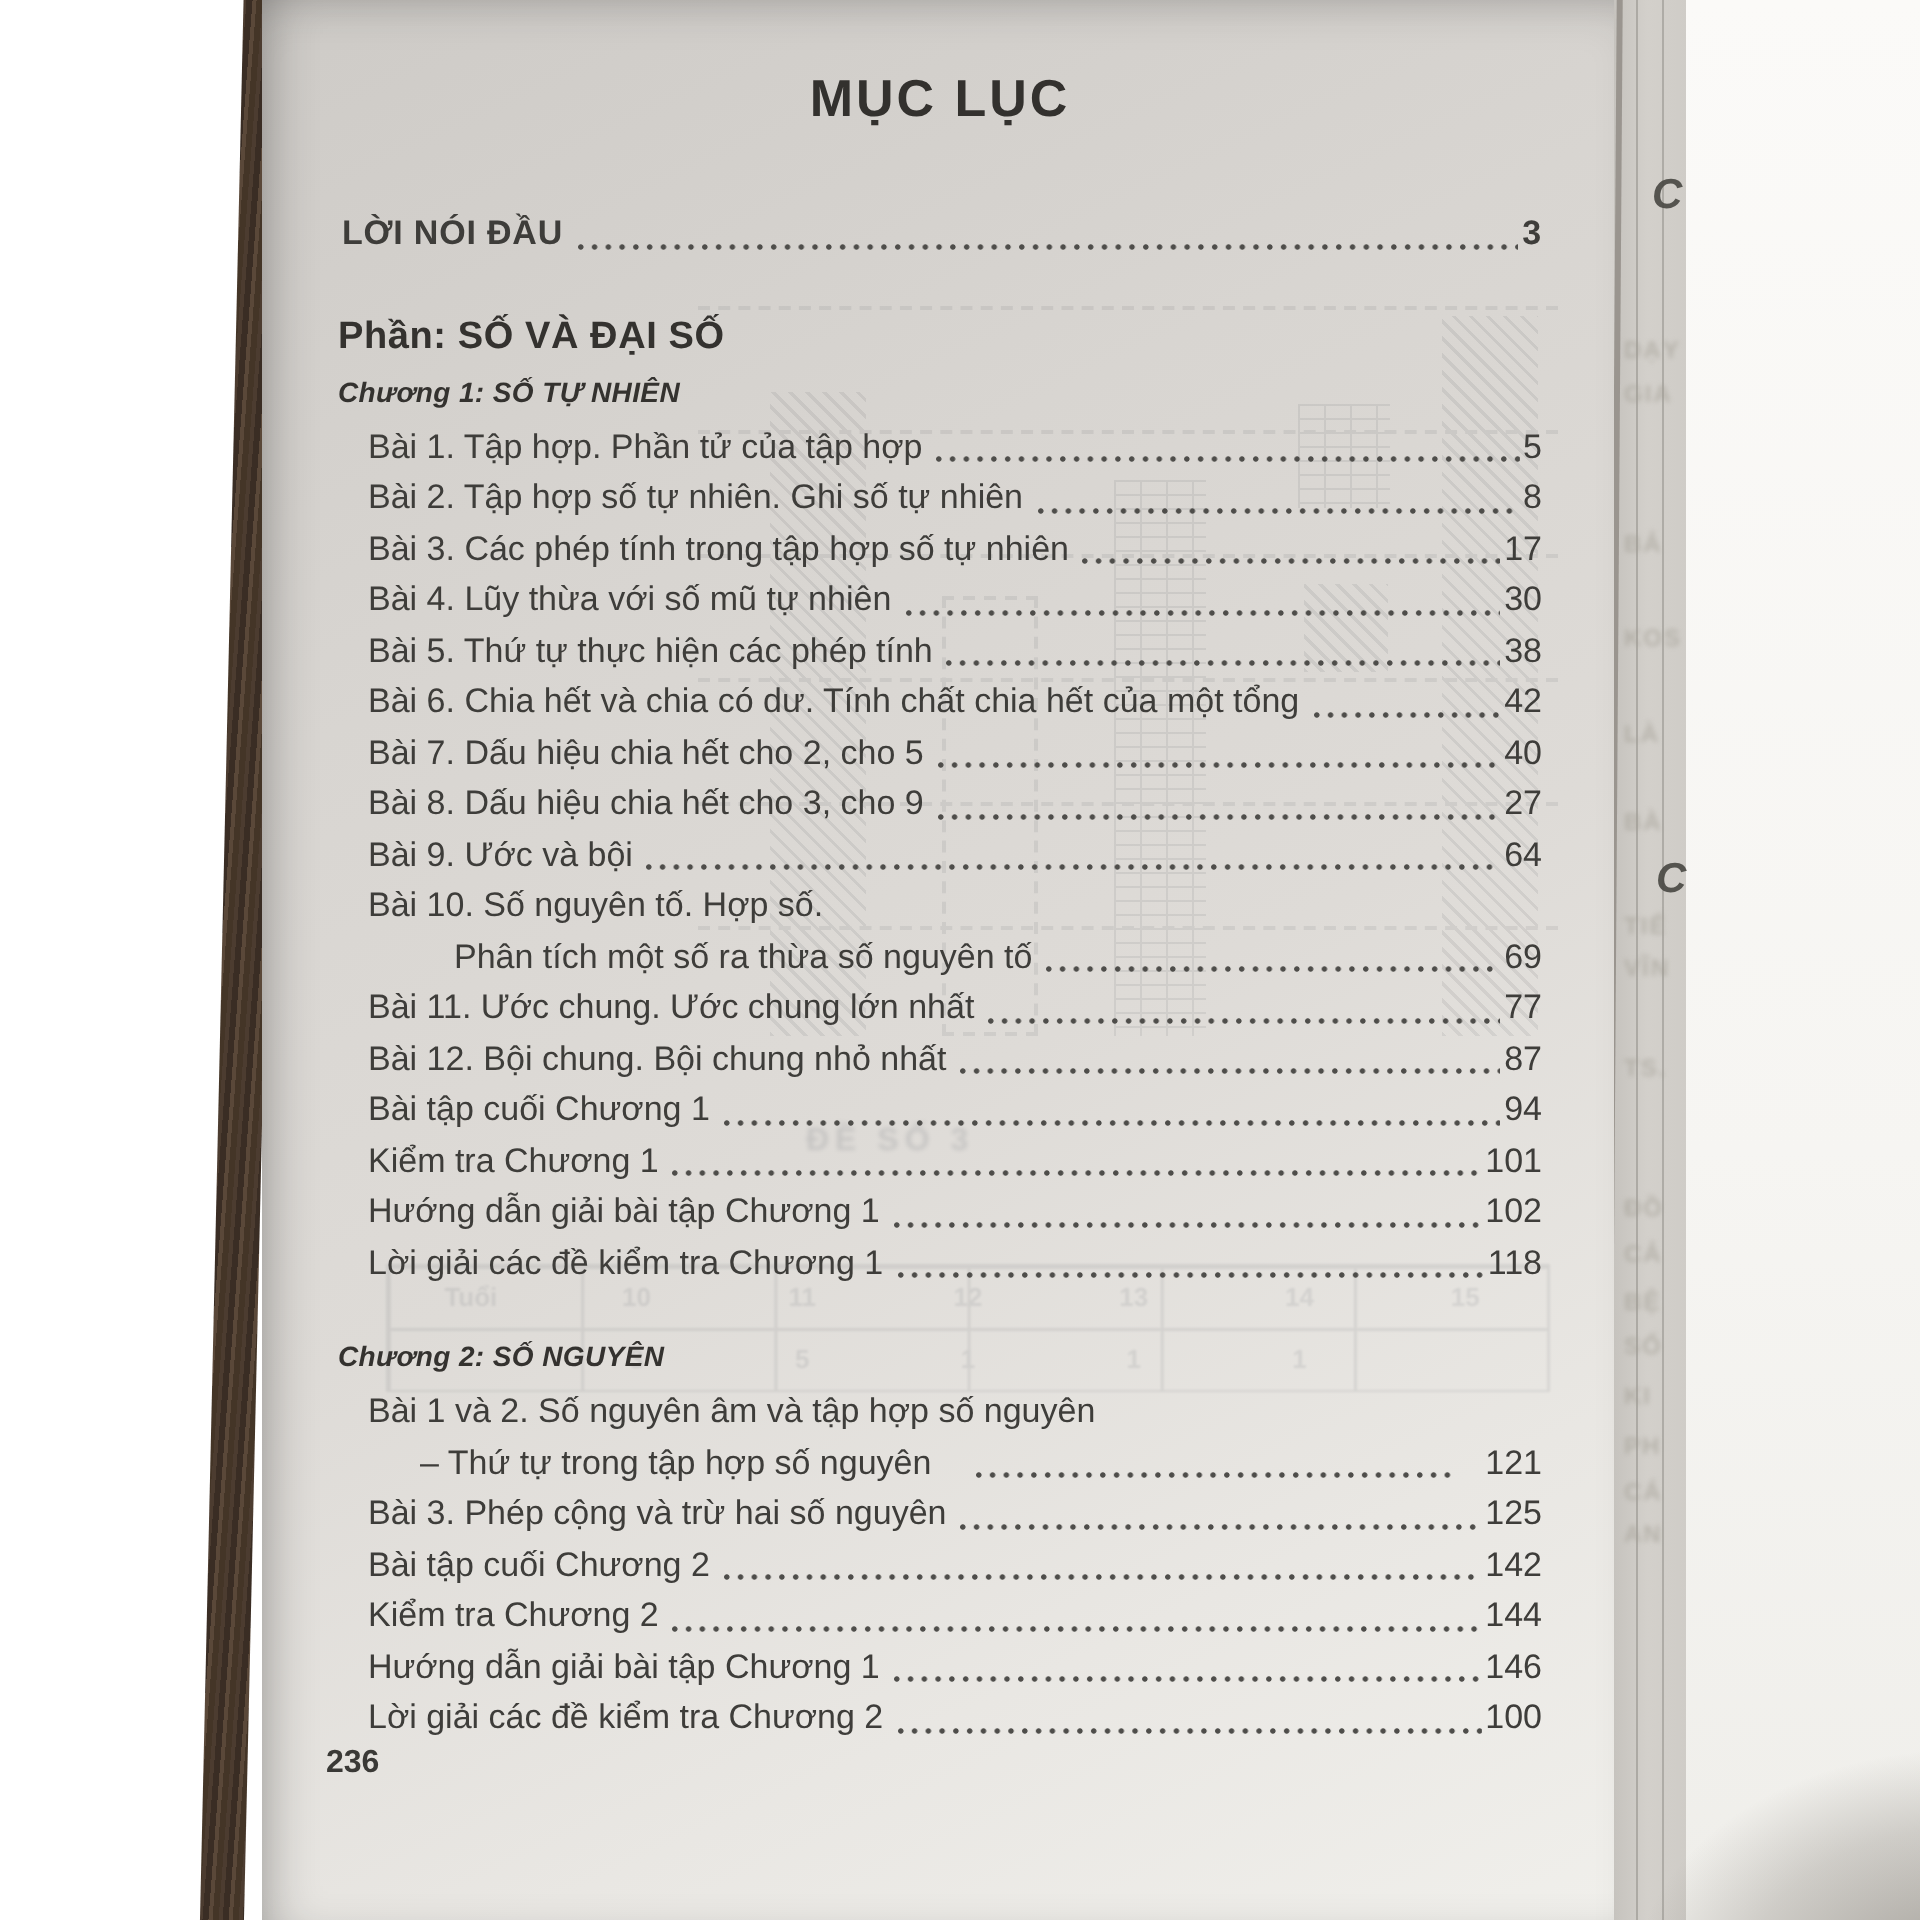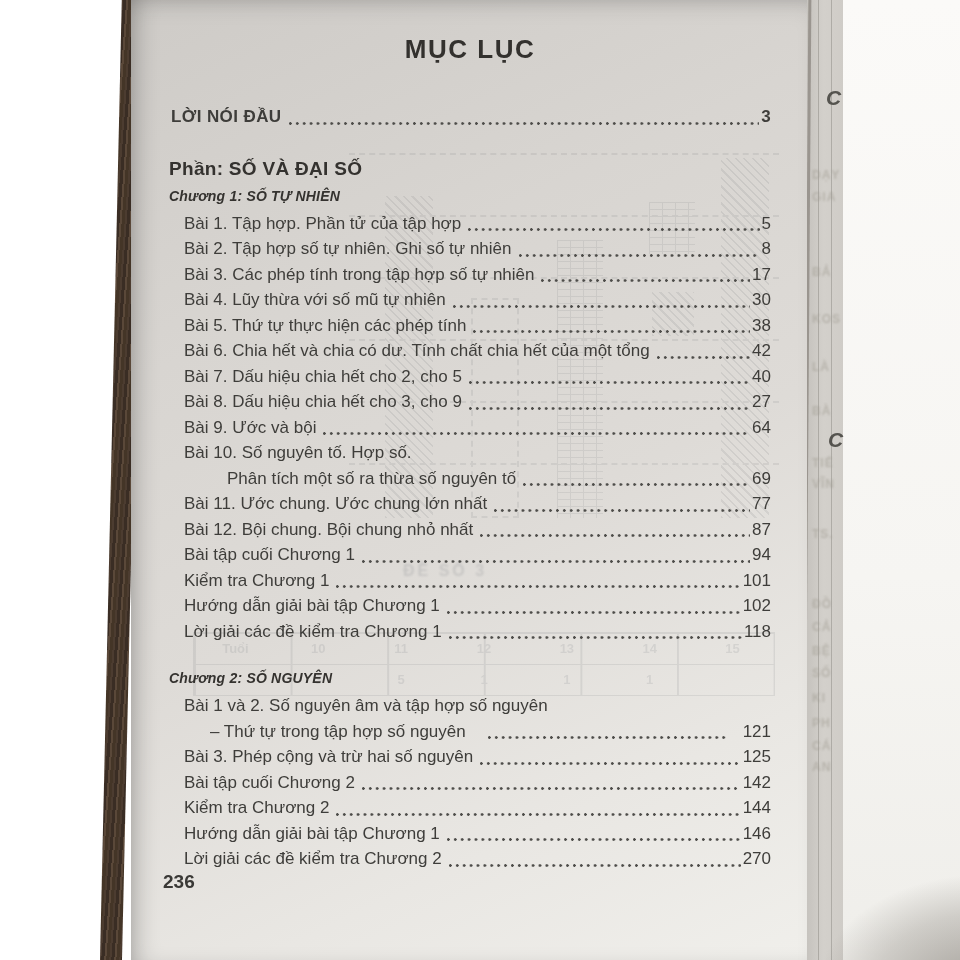--- a/index.html
+++ b/index.html
@@ -109,21 +109,21 @@
   .entry{margin-left:15px;}
   .entry.ind1{margin-left:58px;justify-content:center;}
   .entry.ind2{margin-left:41px;gap:15px;}
   .lbl{white-space:nowrap;}
   .dots{
     flex:1 1 auto;height:5px;align-self:flex-end;margin:0 2px 4px 7px;min-width:20px;
     background-image:radial-gradient(circle at 1.4px 2.5px,#4e4d4a 1.15px,transparent 1.55px);
     background-size:6.9px 5px;background-repeat:repeat-x;
   }
   .pg{white-space:nowrap;}
-  .folio{margin-top:2px;margin-left:-6px;font-size:19px;font-weight:700;color:#3a3936;line-height:16px;}
+  .folio{margin-top:2px;margin-left:-6px;font-size:16px;font-weight:700;color:#3a3936;line-height:16px;}
 </style>
 </head>
 <body>
 
 <div class="photo">
 
   <div class="edge-strip">
     <div class="thin" style="left:11px"></div>
     <div class="thin" style="left:24px"></div>
   </div>
@@ -294,21 +294,21 @@
             <span class="pg">144</span>
           </div>
           <div class="row entry">
             <span class="lbl">Hướng dẫn giải bài tập Chương 1</span>
             <span class="dots"></span>
             <span class="pg">146</span>
           </div>
           <div class="row entry">
             <span class="lbl">Lời giải các đề kiểm tra Chương 2</span>
             <span class="dots"></span>
-            <span class="pg">270</span>
+            <span class="pg">100</span>
           </div>
         </div>
 
       <div class="folio">236</div>
     </div>
   </div>
 
   <div class="frag-root" id="frag-root">
       <div class="frag dark" style="left: 826px; top: 86px;">C</div>
       <div class="frag" style="left: 812px; top: 168px;">DẠY</div>

